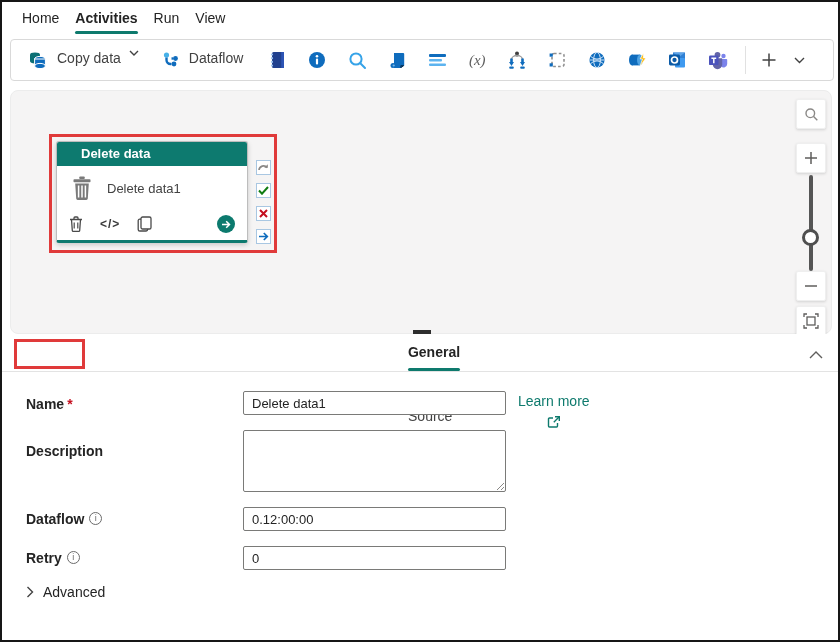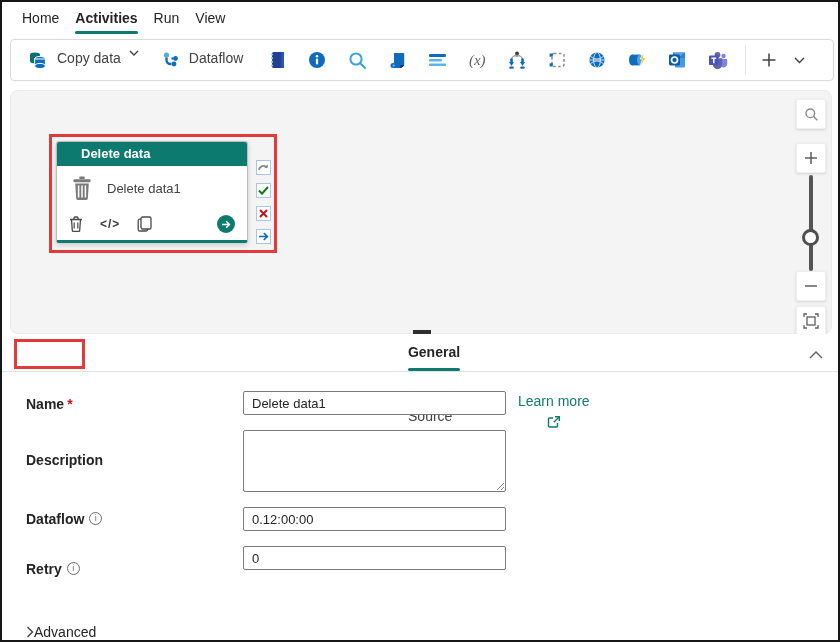--- a/index.html
+++ b/index.html
@@ -55,21 +55,21 @@
   .annotation-general { left:12px; top:5px; width:71px; height:30px; }
   .collapse-btn { position:absolute; right:13px; top:11px; background:none; border:none; cursor:pointer; padding:2px; }
 
   .f-label { position:absolute; left:24px; font-size:14px; font-weight:600; color:#242424; }
   .req { color:#c50f1f; margin-left:3px; font-weight:600; }
   .info-dot { display:inline-block; width:13px; height:13px; border:1px solid #6b6b6b; border-radius:50%; color:#6b6b6b; font-size:9px; font-weight:400; line-height:11px; text-align:center; margin-left:5px; position:relative; top:-3px; font-style:normal; }
   .f-input { position:absolute; left:241px; width:263px; height:24px; border:1px solid #7a7a78; border-radius:2px; padding:0 8px; font-size:13px; color:#242424; font-family:inherit; background:#fff; }
   .f-area { position:absolute; left:241px; top:96px; width:263px; height:62px; border:1px solid #7a7a78; border-radius:2px; padding:4px 8px; font-size:13px; color:#242424; font-family:inherit; resize:none; background:#fff; }
   .resize-corner { position:absolute; left:494px; top:148px; pointer-events:none; }
   .learn-more { position:absolute; left:516px; top:59px; display:flex; align-items:center; gap:6px; font-size:14px; color:#0e7a6d; text-decoration:none; cursor:pointer;flex-direction:column; }
-  .advanced { position:absolute; left:24px; top:250px; display:flex; align-items:center; background:none; border:none; cursor:pointer; font-family:inherit;margin-top:40px; }
+  .advanced { position:absolute; left:24px; top:250px; display:flex; align-items:center; gap:9px; background:none; border:none; cursor:pointer; font-family:inherit; }
   .advanced span { font-size:14px; color:#242424; }
 </style>
 </head>
 <body>
 
 <div class="screen">
 
   <div class="menubar">
     <div class="menu-item">Home</div>
     <div class="menu-item active">Activities</div>
@@ -332,30 +332,30 @@
     <input class="f-input" style="top: 57px;" value="Delete data1">
     <a class="learn-more">
       <span>Learn more</span>
       <svg width="14" height="14" viewBox="0 0 14 14">
         <path d="M12.3 6 V1.7 H8" fill="none" stroke="#0e7a6d" stroke-width="1.4"></path>
         <path d="M12 2 L6.8 7.2" stroke="#0e7a6d" stroke-width="1.4"></path>
         <path d="M6 3 H2.4 a0.9 0.9 0 0 0-0.9 0.9 v7.2 a0.9 0.9 0 0 0 0.9 0.9 h7.2 a0.9 0.9 0 0 0 0.9-0.9 V8" fill="none" stroke="#0e7a6d" stroke-width="1.4"></path>
       </svg>
     </a>
 
-    <label class="f-label" style="top:118px;">Description</label>
+    <label class="f-label" style="top:109px;">Description</label>
     <textarea class="f-area" style=""></textarea>
     <svg class="resize-corner" width="9" height="9" viewBox="0 0 9 9">
         <path d="M8 1 L1 8 M8 5 L5 8" stroke="#8a8886" stroke-width="1"></path>
       </svg>
 
     <label class="f-label" style="top:177px;"><span>Dataflow</span><span class="info-dot">i</span></label>
     <input class="f-input" style="top: 173px;" value="0.12:00:00">
 
-    <label class="f-label" style="top:216px;margin-top:11px;"><span>Retry</span><span class="info-dot">i</span></label>
+    <label class="f-label" style="top:216px;"><span>Retry</span><span class="info-dot">i</span></label>
     <input class="f-input" style="top: 212px;" value="0">
 
     <button class="advanced">
       <svg width="8" height="12" viewBox="0 0 8 12">
           <polyline points="1.5,1 6.5,6 1.5,11" fill="none" stroke="#424242" stroke-width="1.4"></polyline>
         </svg>
       <span>Advanced</span>
     </button>
   </div>
 

